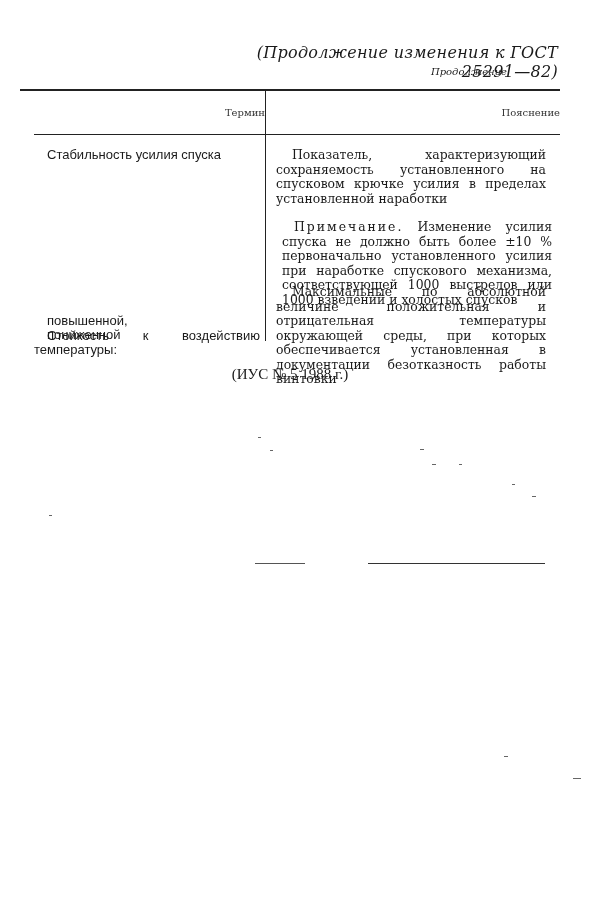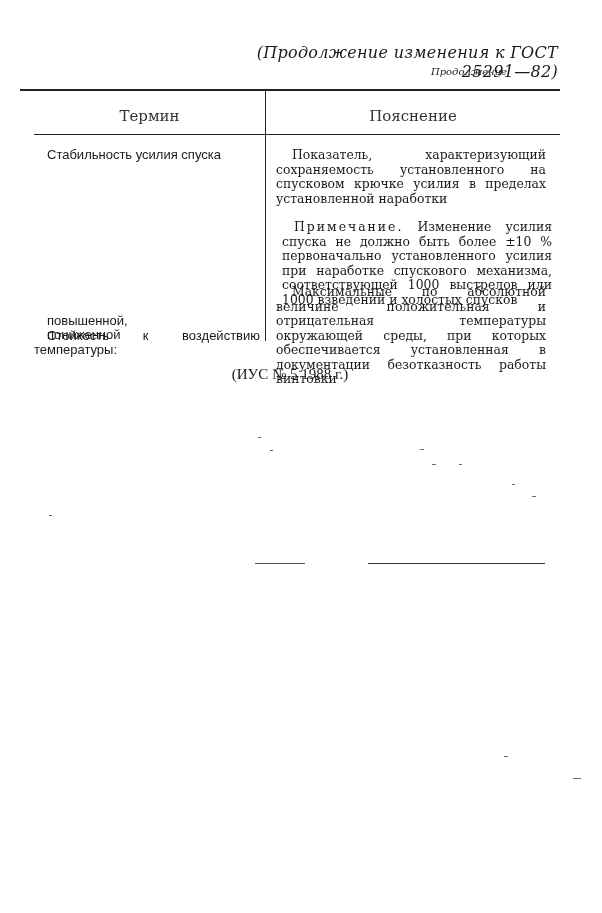--- a/index.html
+++ b/index.html
@@ -3,21 +3,21 @@
 <meta charset="utf-8">
 <style>
   html, body { margin: 0; padding: 0; background: #ffffff; }
   body { width: 602px; height: 913px; position: relative; overflow: hidden;
          font-family: "DejaVu Serif", "Liberation Serif", serif; color: #1a1a1a; }
   .hdr1 { position: absolute; left: 240px; top: 43px; width: 318px; text-align: right;
           font-style: italic; font-size: 16px; letter-spacing: 0.3px; }
   .hdr2 { position: absolute; left: 380px; top: 66px; width: 178px; text-align: center;
           font-style: italic; font-size: 10px; }
   .rule { position: absolute; background: #222; }
-  .colhead { position: absolute; font-size: 15px; text-align: center; color: #333; }
+  .colhead { position: absolute; font-size: 10px; text-align: right; color: #333; }
   .cell { position: absolute; font-size: 12.4px; line-height: 14.5px; }
   .term { font-family: Liberation Sans, sans-serif; font-size: 13px; line-height: 14.3px; }
   .expl { width: 270px; text-align: justify; }
   .indent { text-indent: 16px; }
   .spaced { letter-spacing: 2px; }
   .footer { position: absolute; left: 180px; top: 366px; width: 220px; text-align: center;
             font-family: "Liberation Serif", serif; font-size: 15px; }
   .speck { position: absolute; background: #666; height: 1px; }
 </style>
 </head>

